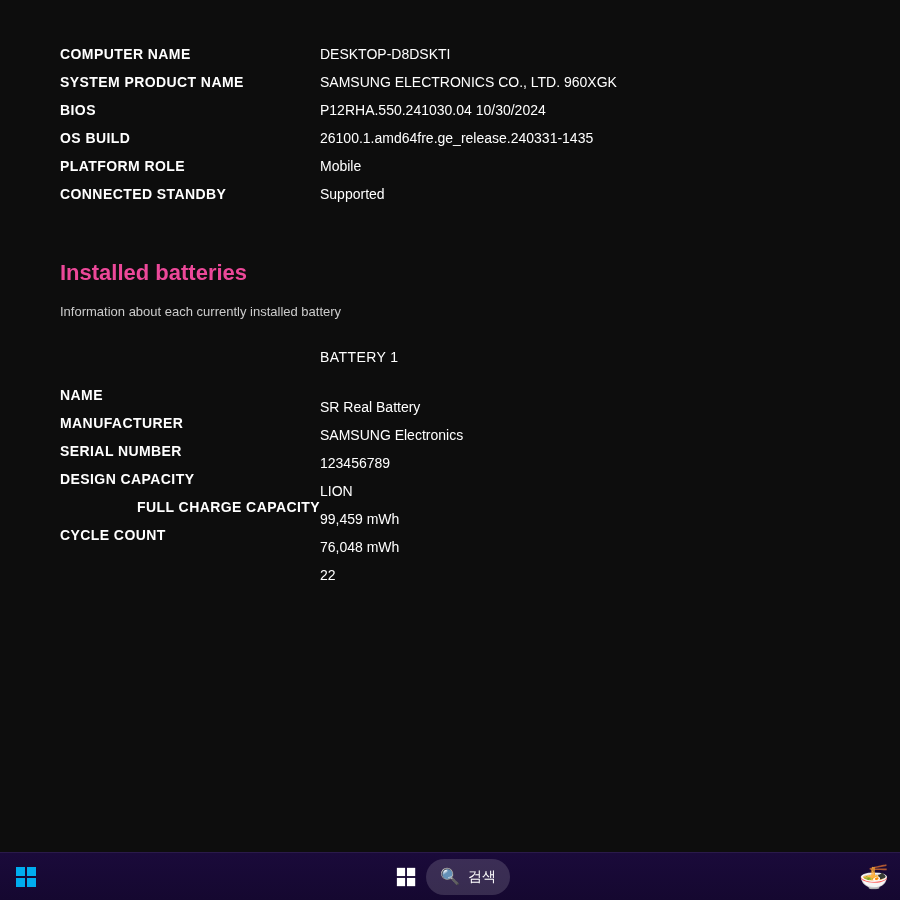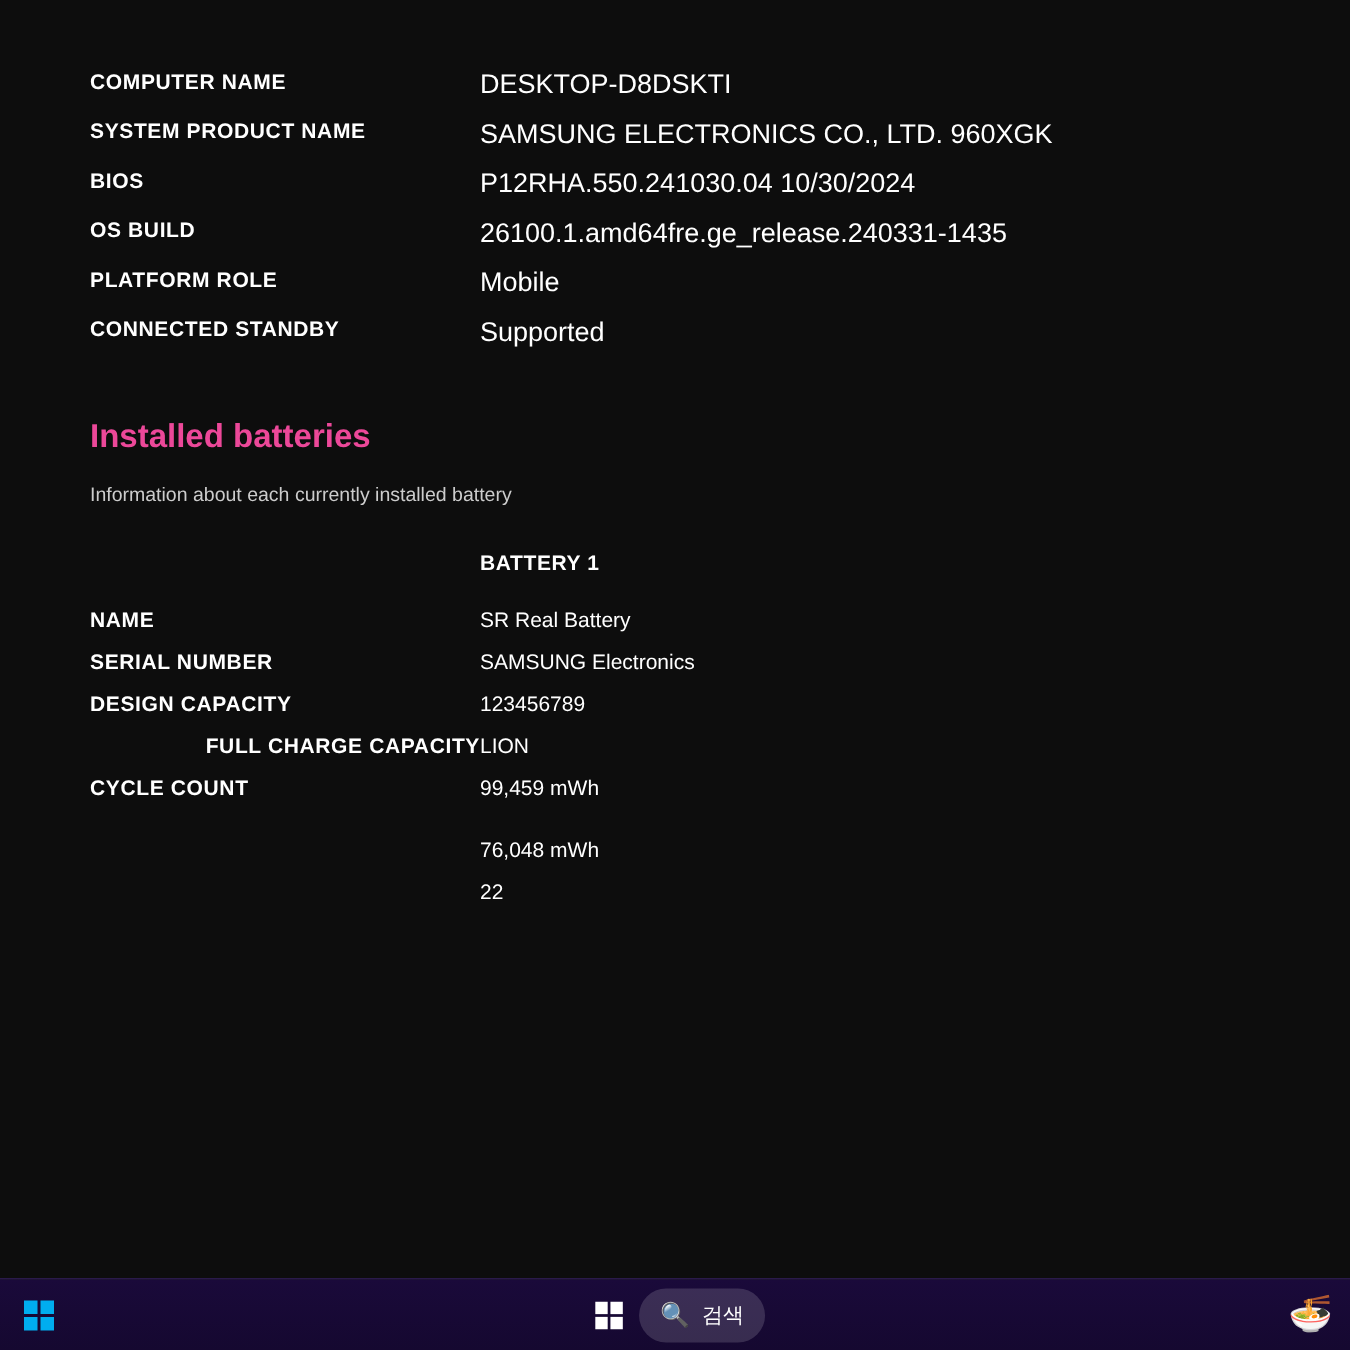--- a/index.html
+++ b/index.html
@@ -17,40 +17,40 @@
       overflow: hidden;
       position: relative;
     }
 
     .main-content {
       padding: 40px 60px 0 60px;
     }
 
     .system-info-table {
       width: 100%;
-      margin-bottom: 40px;
+      margin-bottom: 52px;
     }
 
     .info-row {
       display: flex;
       padding: 6px 0;
     }
 
     .info-label {
       font-weight: 700;
       font-size: 14px;
       color: #ffffff;
       width: 260px;
       min-width: 260px;
       letter-spacing: 0.03em;
       text-transform: uppercase;
     }
 
     .info-value {
-      font-size: 18px;
+      font-size: 14px;
       color: #ffffff;
       font-weight: 400;
     }
 
     .section-title {
       color: #ec4899;
       font-size: 22px;
       font-weight: 600;
       margin-bottom: 6px;
     }
@@ -74,24 +74,24 @@
     .battery-labels {
       width: 260px;
       min-width: 260px;
     }
 
     .battery-values {
       flex: 1;
     }
 
     .battery-header {
-      font-weight: 700;
-      font-size: 14px;
-      color: #ffffff;
-      margin-bottom: 16px;
+      font-weight: 400;
+      font-size: 14px;
+      color: #ffffff;
+      margin-bottom: 28px;
       text-transform: uppercase;
       letter-spacing: 0.03em;
     }
 
     .battery-value {
       font-size: 14px;
       color: #ffffff;
       font-weight: 400;
     }
 
@@ -217,33 +217,34 @@
       </div>
     </div>
 
   <div class="battery-section">
     <div class="section-title">Installed batteries</div>
     <div class="section-subtitle">Information about each currently installed battery</div>
   <div class="battery-container">
         <div class="battery-labels">
           <div style="height: 32px;"></div>
           <div class="info-label" style="padding: 6px 0px;">NAME</div>
+          <div class="info-label" style="padding: 6px 0px;">MANUFACTURER</div>
           <div class="info-label" style="padding: 6px 0px;">SERIAL NUMBER</div>
           <div class="info-label" style="padding: 6px 0px;">DESIGN CAPACITY</div>
           <div class="info-label" style="padding: 6px 0px; text-align: right;">FULL CHARGE CAPACITY</div>
           <div class="info-label" style="padding: 6px 0px;">CYCLE COUNT</div>
         </div>
         <div class="battery-values">
           <div class="battery-header">BATTERY 1</div>
           <div class="battery-value" style="padding: 6px 0px;">SR Real Battery</div>
           <div class="battery-value" style="padding: 6px 0px;">SAMSUNG Electronics</div>
           <div class="battery-value" style="padding: 6px 0px;">123456789</div>
           <div class="battery-value" style="padding: 6px 0px;">LION</div>
           <div class="battery-value" style="padding: 6px 0px;">99,459 mWh</div>
-          <div class="battery-value" style="padding: 6px 0px; margin-top: 13px;">76,048 mWh</div>
+          <div class="battery-value" style="padding: 6px 0px;">76,048 mWh</div>
           <div class="battery-value" style="padding: 6px 0px;">22</div>
         </div>
       </div>
     </div>
 
 </div>
 
 <div class="taskbar">
   <div class="taskbar-left">
     <div class="win-logo">

